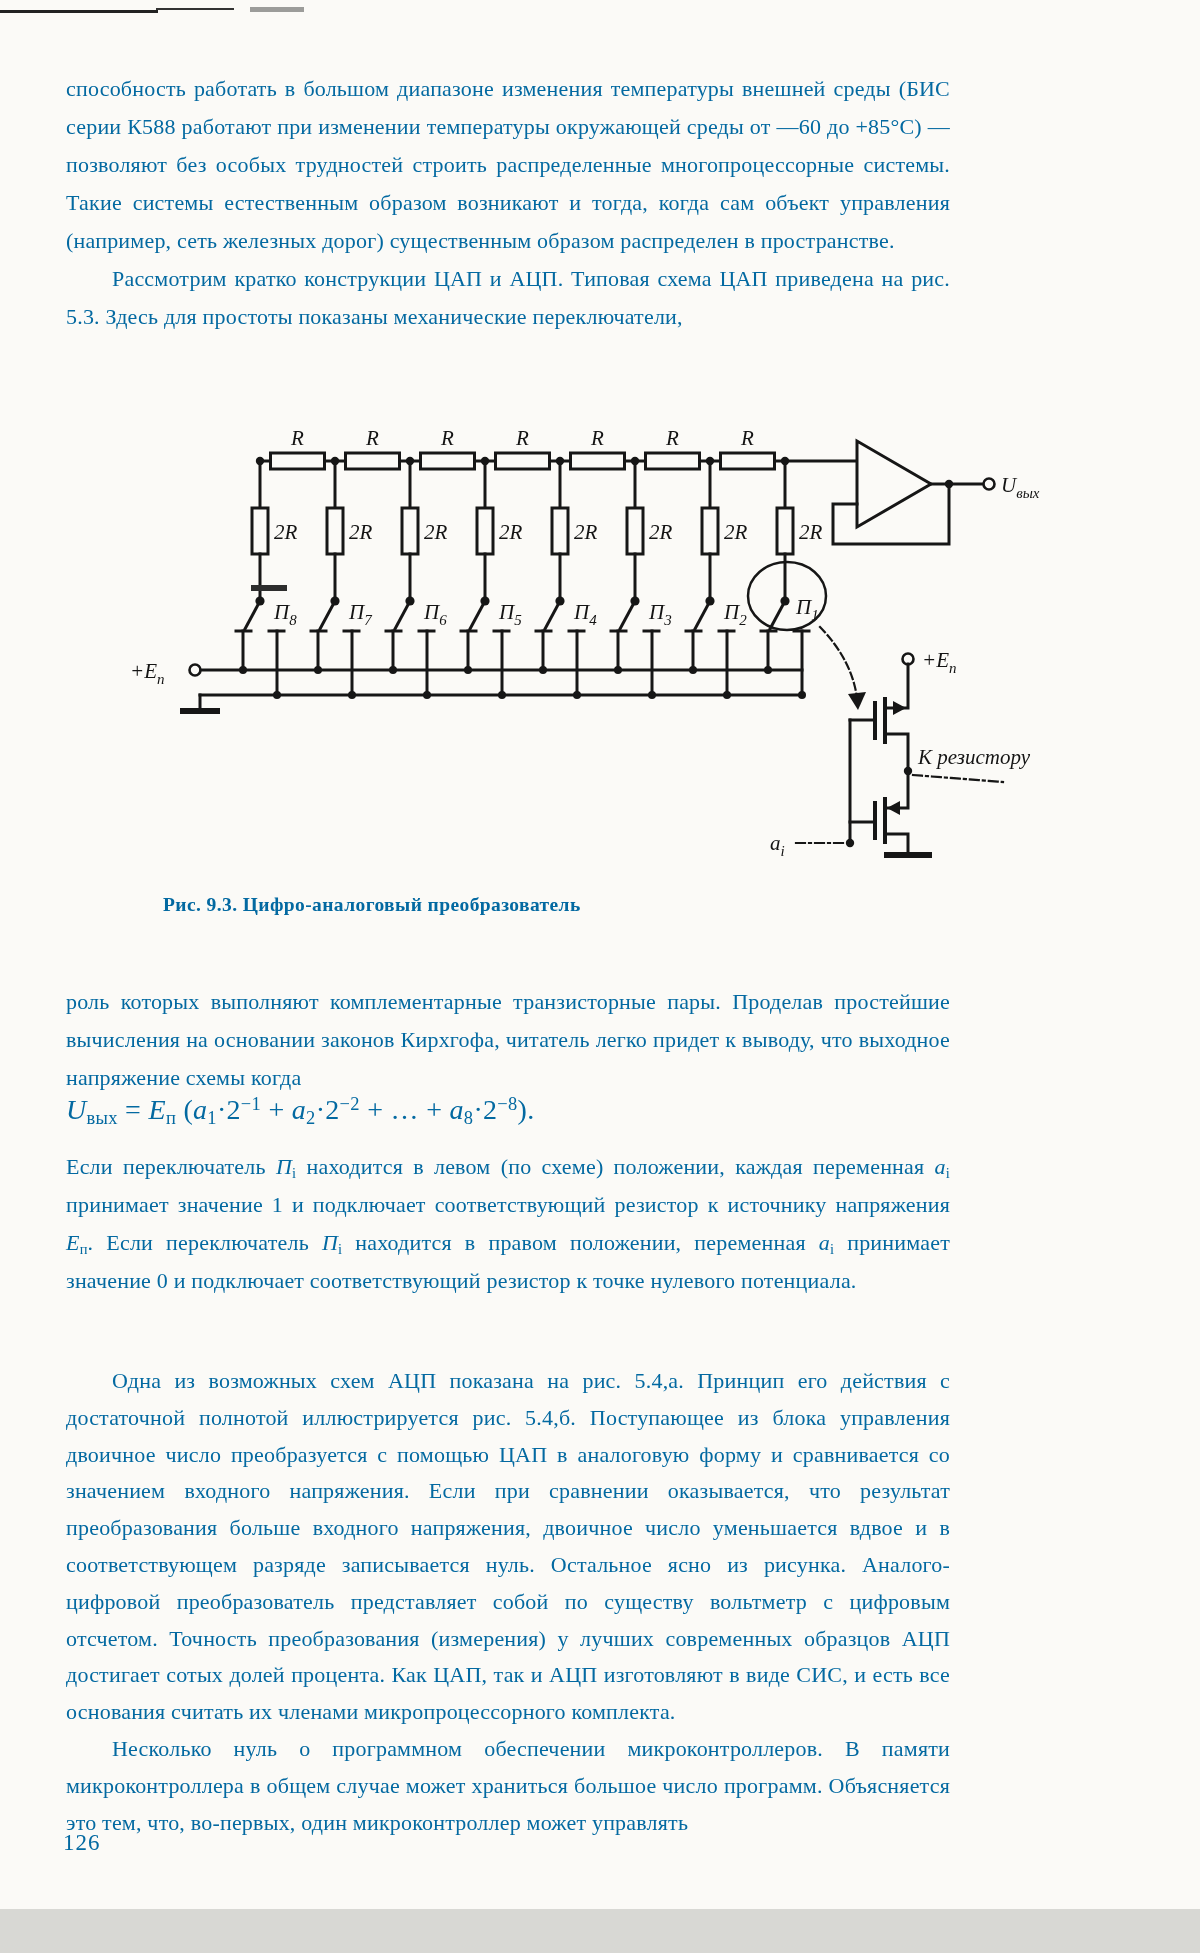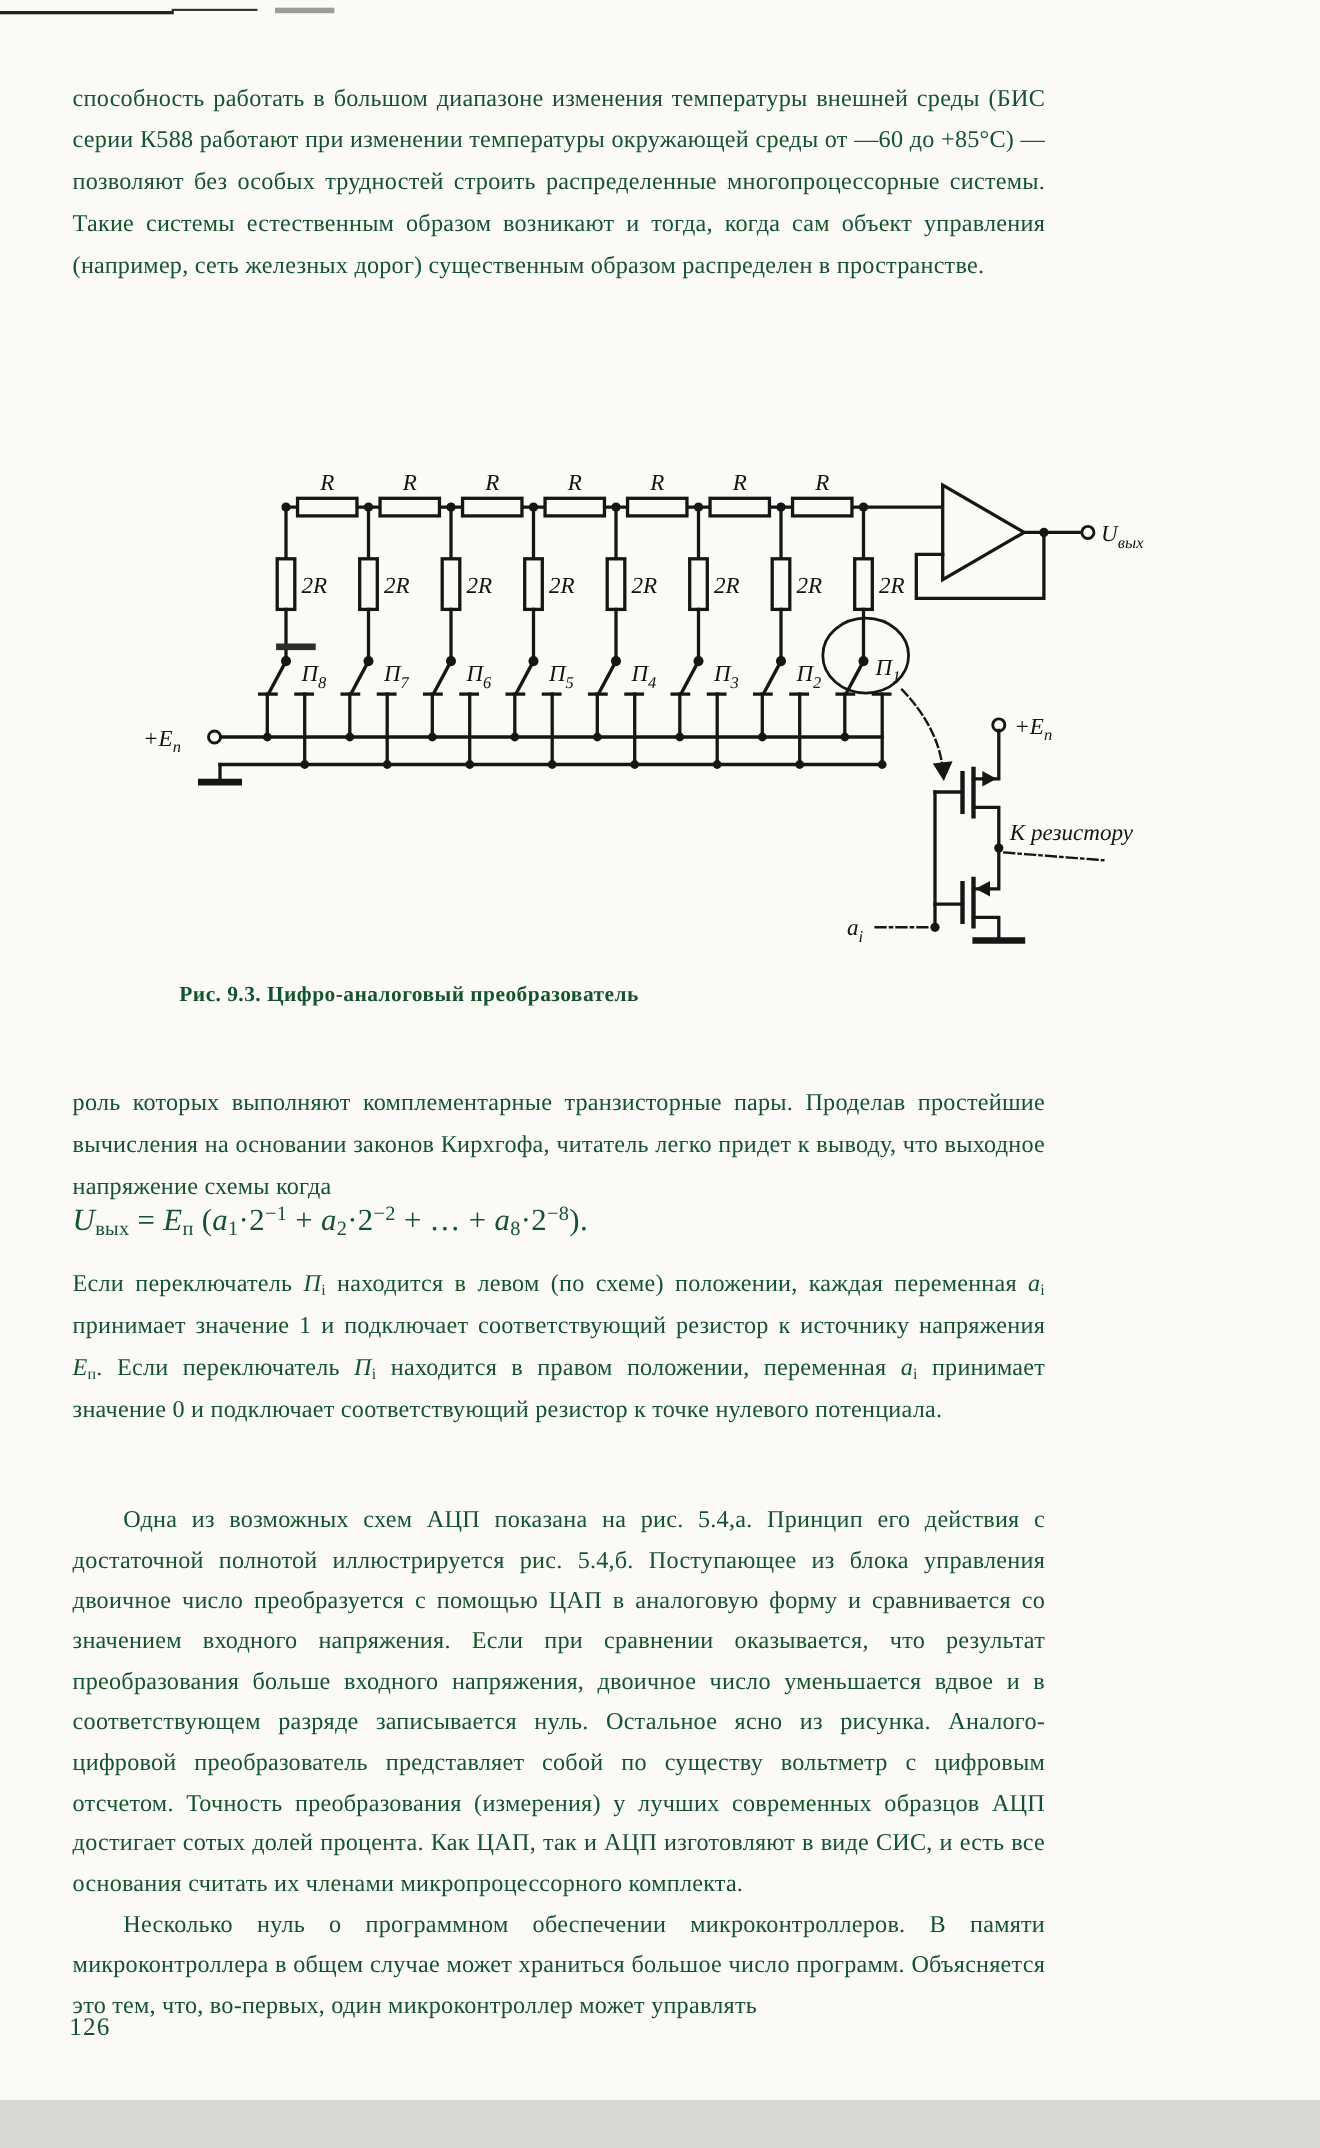--- a/index.html
+++ b/index.html
@@ -1,17 +1,17 @@
 <!DOCTYPE html>
 <html><head>
 <meta charset="utf-8">
 <style>
   html,body{margin:0;padding:0;background:#d8d8d4;}
   .page{position:relative;width:1200px;height:1909px;background:#fbfaf7;overflow:hidden;
-        font-family:"Liberation Serif",serif;color:#14532d;}
+        font-family:"Liberation Serif",serif;color:#0369a1;}
   .tblock{position:absolute;left:66px;width:884px;text-align:justify;
           font-size:22px;line-height:38px;letter-spacing:.2px;}
   .tblock.tight{line-height:36.8px;}
   .para{margin:0;}
   .para.indent{text-indent:46px;}
   sub{font-size:.66em;vertical-align:-.25em;line-height:0;}
   sup{font-size:.66em;vertical-align:.5em;line-height:0;}
   i.var{font-style:italic;}
   .formula{position:absolute;left:66px;top:1094px;font-size:28px;letter-spacing:.3px;}
   .caption{position:absolute;left:163px;top:894px;font-size:19.5px;font-weight:700;letter-spacing:.4px;}
@@ -33,20 +33,21 @@
 <body>
 
 <div class="page">
 
   <div class="art" style="left:0;top:10px;width:158px;height:3px;"></div>
   <div class="art" style="left:156px;top:8px;width:78px;height:2px;background:#333;"></div>
   <div class="art" style="left:250px;top:7px;width:54px;height:5px;background:#9c9c9a;"></div>
 
   <div class="tblock" style="top:70px;">
       <p class="para">способность работать в большом диапазоне изменения температуры внешней среды (БИС серии К588 работают при изменении температуры окружающей среды от —60 до +85°С) — позволяют без особых трудностей строить распределенные многопроцессорные системы. Такие системы естественным образом возникают и тогда, когда сам объект управления (например, сеть железных дорог) существенным образом распределен в пространстве.</p>
+      <p class="para indent">Рассмотрим кратко конструкции ЦАП и АЦП. Типовая схема ЦАП приведена на рис. 5.3. Здесь для простоты показаны механические переключатели,</p>
     </div>
 
   <svg class="fig" width="1040" height="480" viewBox="0 0 1040 480">
     <defs>
       <g id="rcol">
         <circle class="dot" cx="0" cy="63" r="4.2"></circle>
         <line class="wire" x1="0" y1="63" x2="0" y2="110"></line>
         <rect class="box" x="-8" y="110" width="16" height="46"></rect>
         <line class="wire" x1="0" y1="156" x2="0" y2="199"></line>
         <circle class="dot" cx="0" cy="203" r="4.6"></circle>

